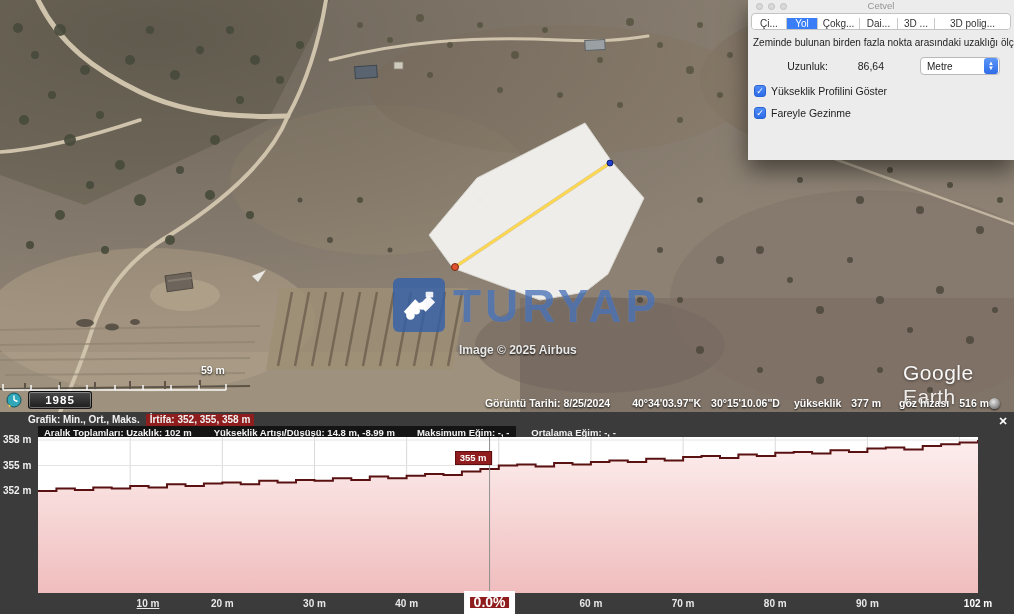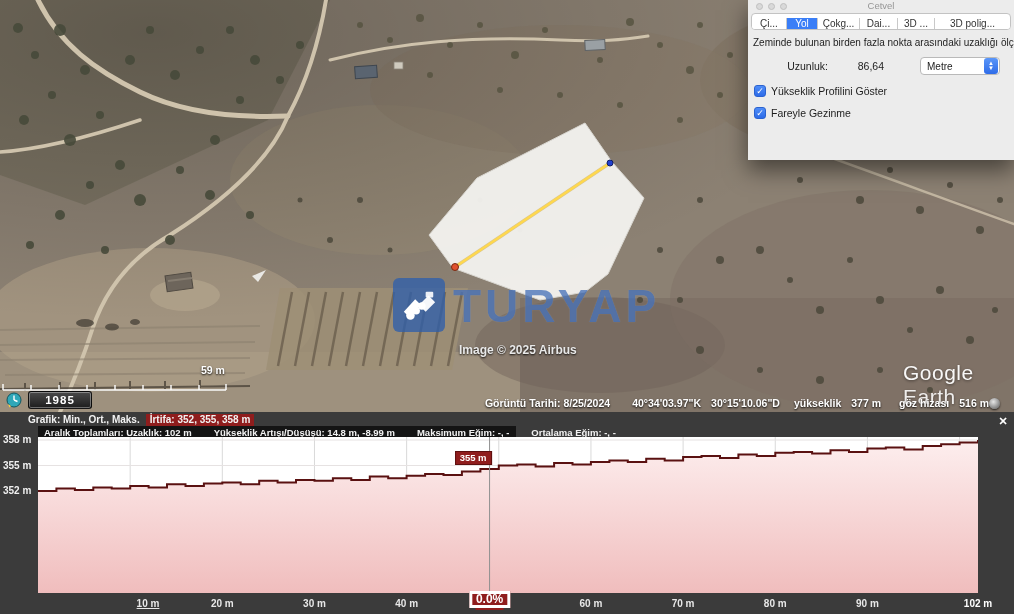--- a/index.html
+++ b/index.html
@@ -63,21 +63,21 @@
   .profile { position:absolute; left:0; top:412px; width:1014px; height:202px; background:#3b3b3b; color:#f2f2f2; }
   .p-row1 { display:flex; align-items:center; padding-left:28px; height:13px; margin-top:1px; font-size:10px; font-weight:bold; }
   .p-hl { background:#8f1d1d; padding:0 4px; margin-left:6px; line-height:12px; }
   .p-row2 { display:flex; align-items:center; margin-left:38px; width:478px; height:12px; background:#141414; font-size:9.5px; font-weight:bold; padding:0 6px; gap:22px; white-space:nowrap; }
   .chart-wrap { position:absolute; left:38px; top:25px; width:940px; height:156px; background:#fff; }
   .ylab { position:absolute; left:3px; width:34px; font-size:10px; font-weight:bold; color:#f0f0f0; }
   .xtick { position:absolute; top:185px; transform:translateX(-50%); font-size:10px; font-weight:bold; color:#e8e8e8; padding:0 3px; line-height:13px; }
   .xtick.hl { background:#8f1d1d; color:#fff; }
   .xtick.edge { color:#fff; }
   .tt-elev { position:absolute; transform:translateX(-100%); background:#8f1d1d; border:1px solid #5d0f0f; color:#fff; font-size:9.5px; font-weight:bold; padding:0 4px; line-height:12px; white-space:nowrap; }
-  .tt-slope { position:absolute; transform:translateX(-50%); background:#8f1d1d; border:3px solid #ffffff; color:#fff; font-size:12px; font-weight:bold; padding:0 4px; line-height:11px; white-space:nowrap; }
+  .tt-slope { position:absolute; transform:translateX(-50%); background:#8f1d1d; border:6px solid #ffffff; color:#fff; font-size:14px; font-weight:bold; padding:0 4px; line-height:11px; white-space:nowrap; }
   .p-close { position:absolute; right:4px; top:2px; width:14px; height:14px; color:#fff; font-size:11px; font-weight:bold; text-align:center; line-height:14px; cursor:pointer; }
 </style>
 </head>
 <body>
 
 <div class="screen">
 
   <div class="map">
     <svg class="terrain" width="1014" height="412" viewBox="0 0 1014 412">
       <defs>

